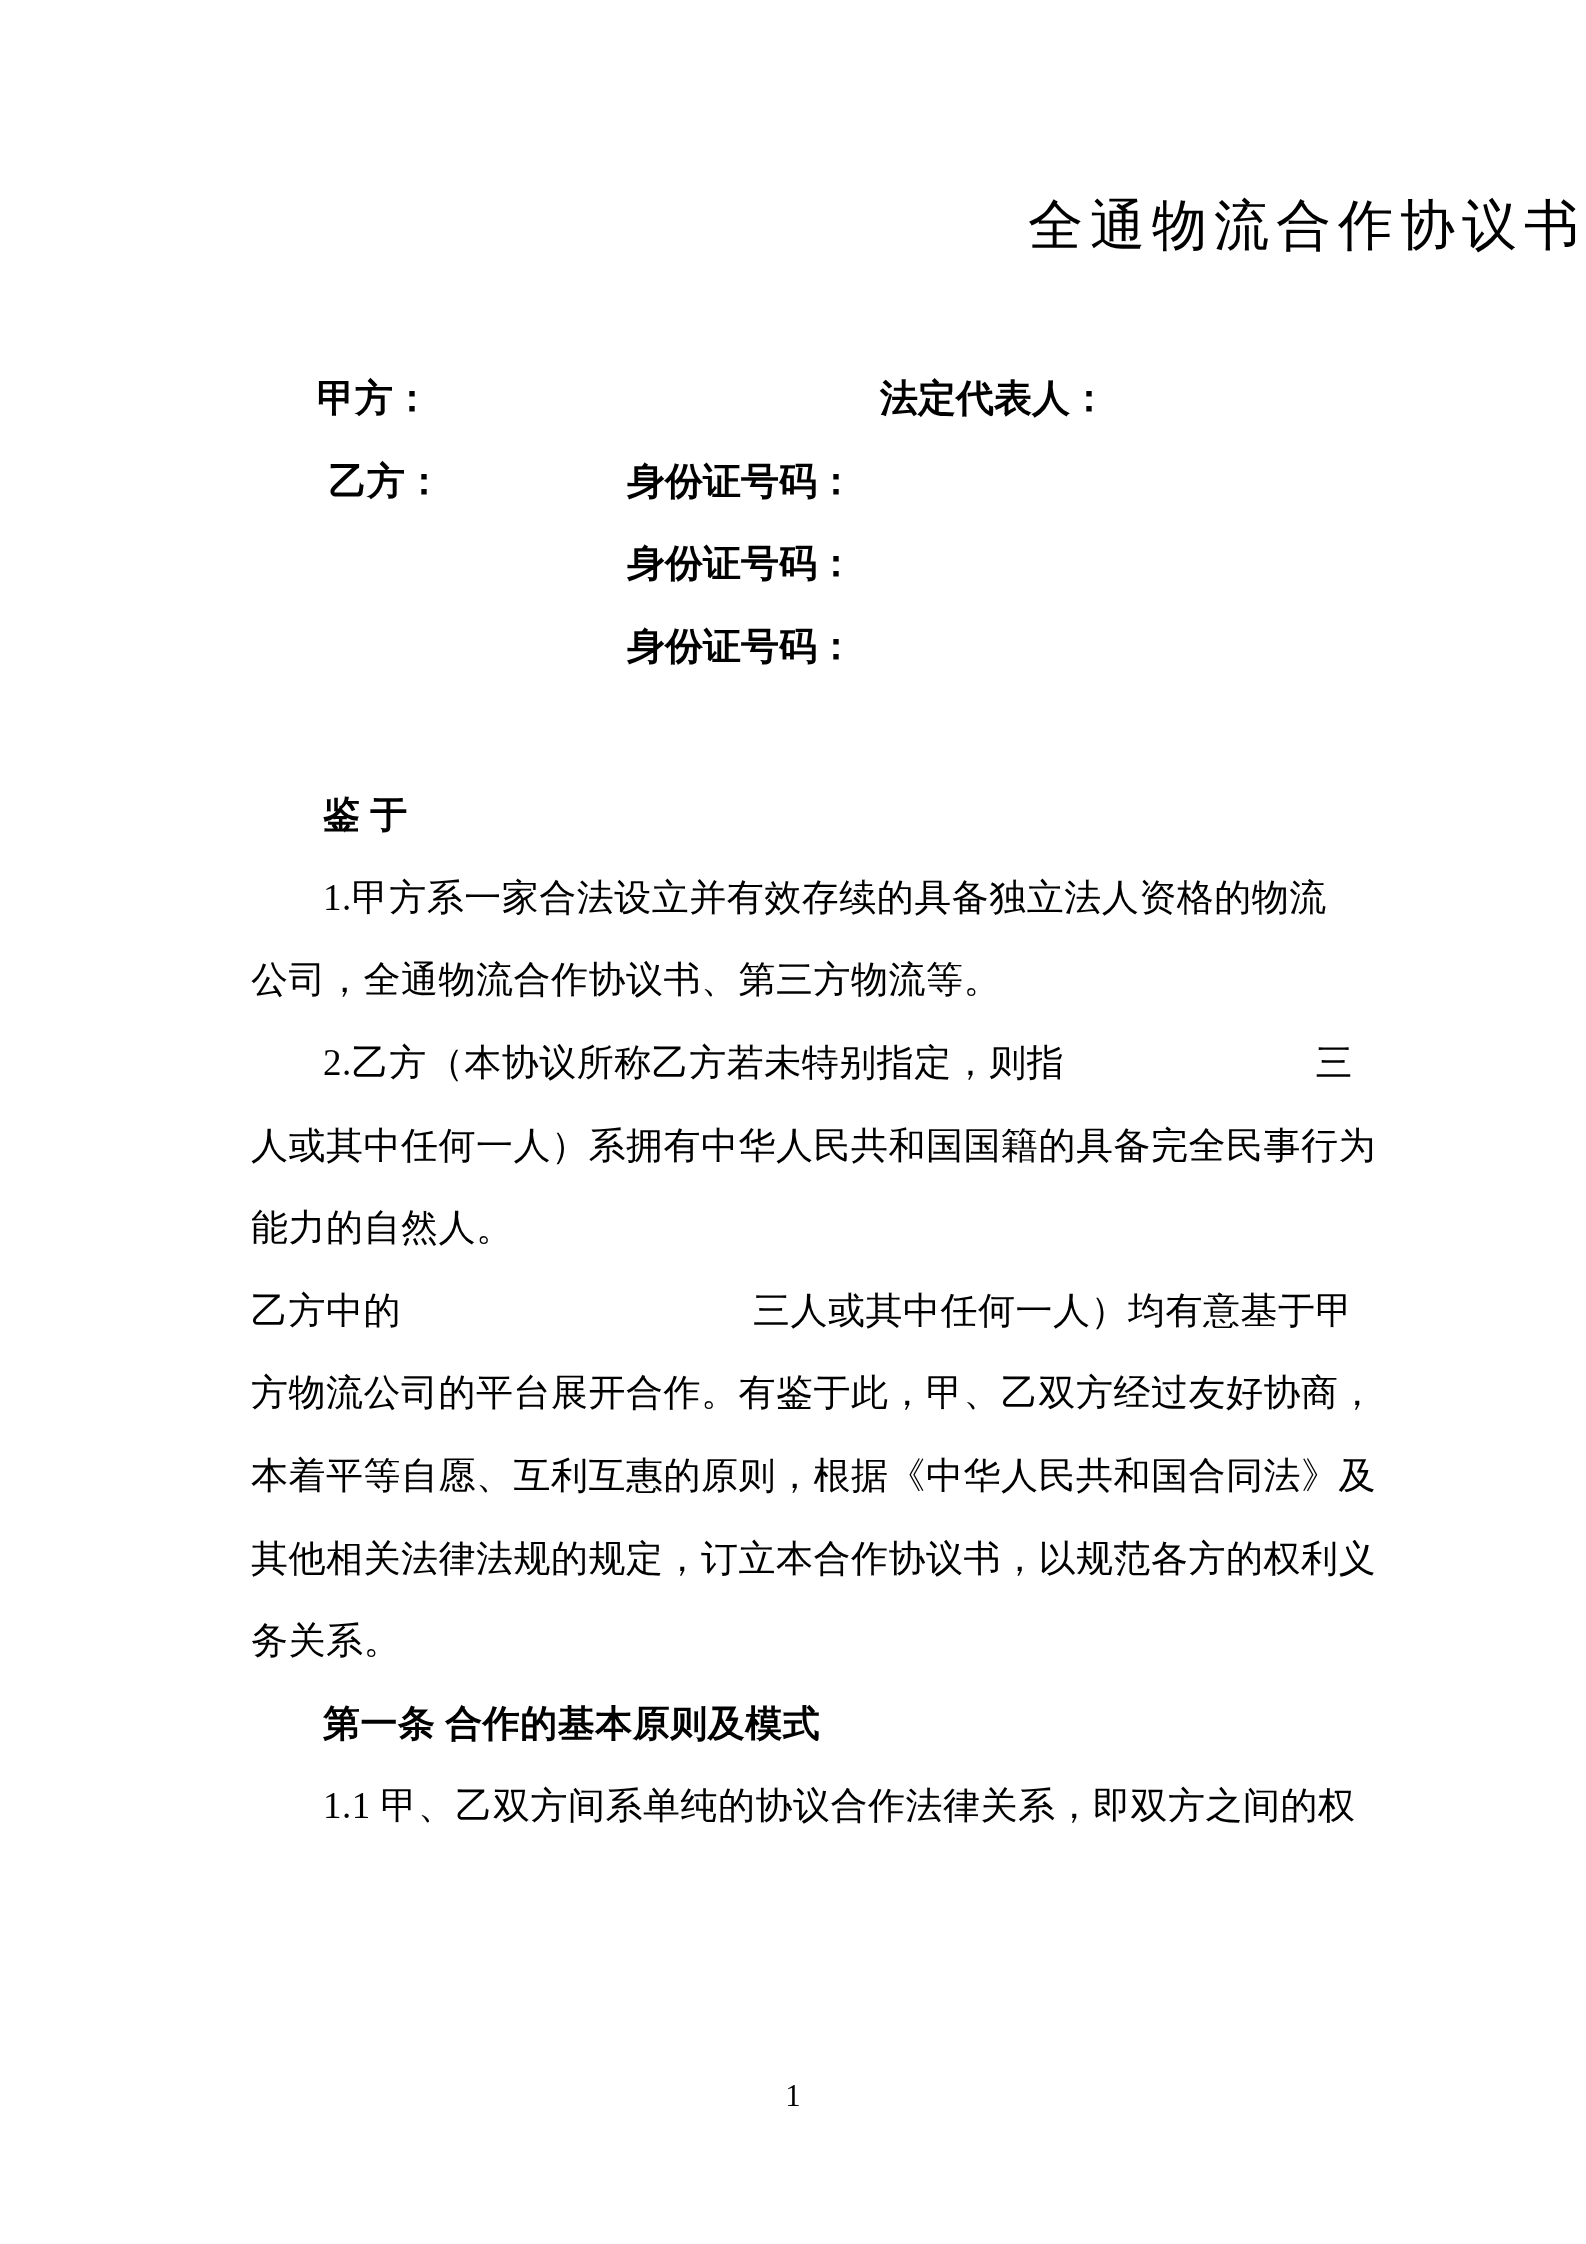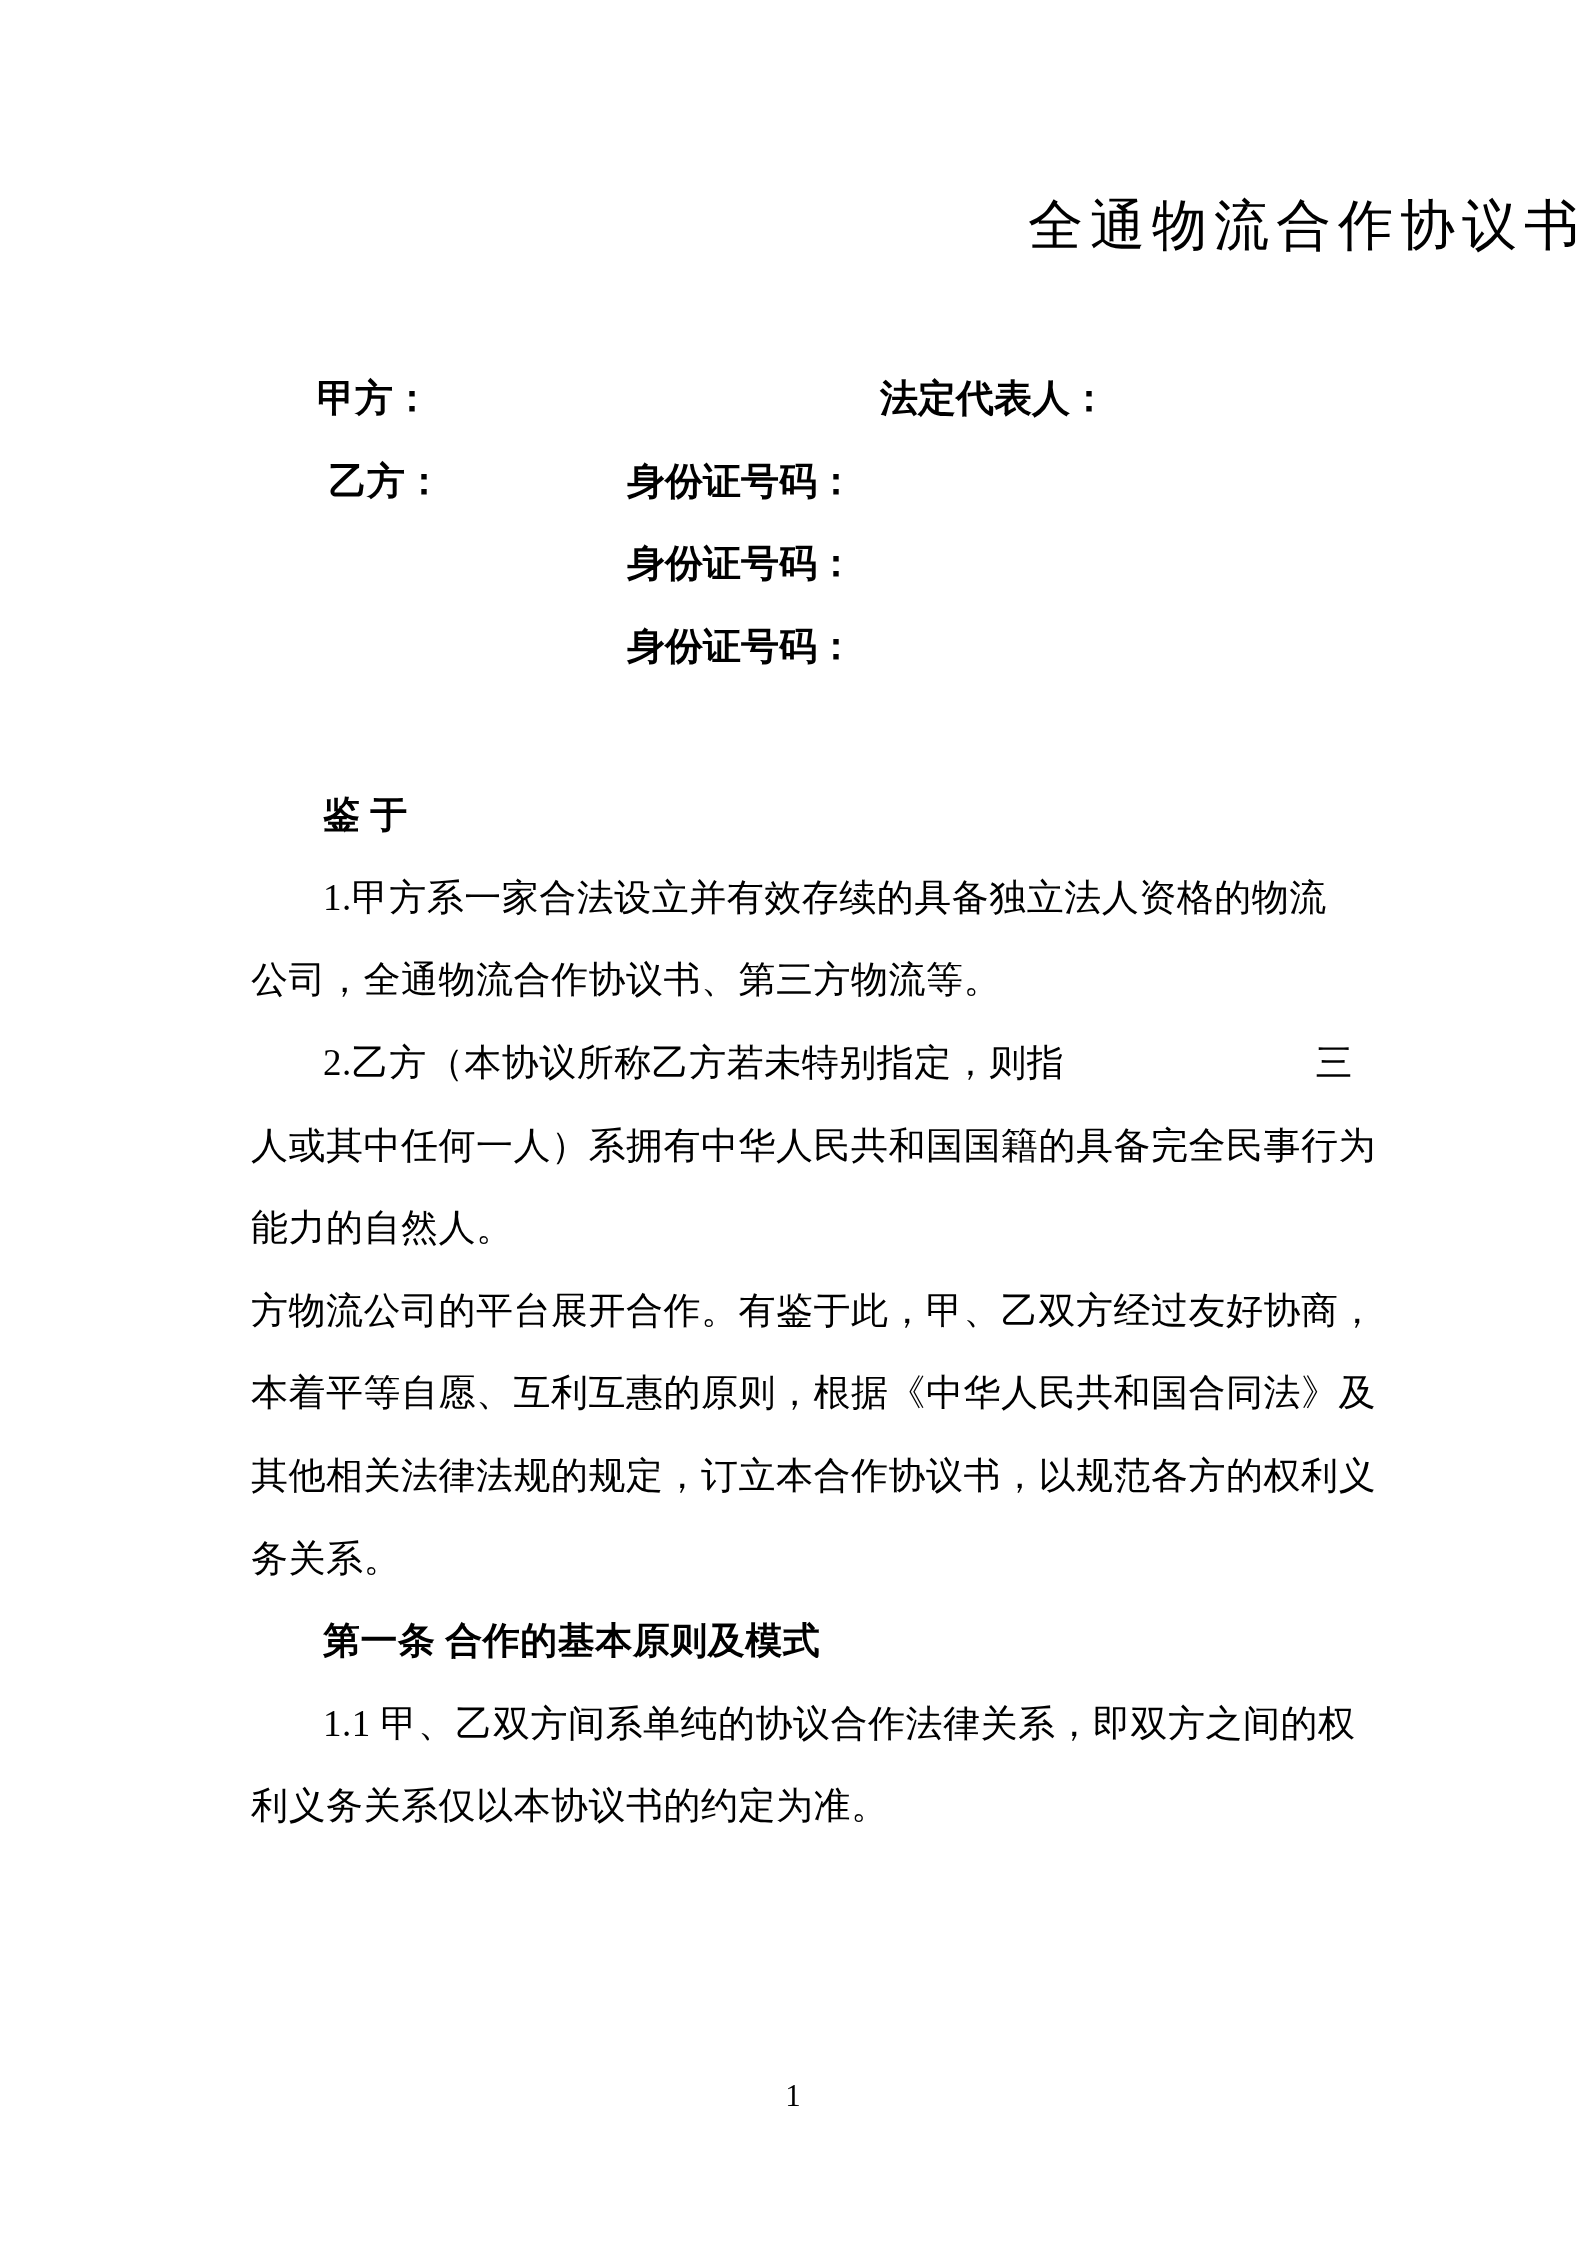--- a/index.html
+++ b/index.html
@@ -95,26 +95,29 @@
     <div class="line indent">1.甲方系一家合法设立并有效存续的具备独立法人资格的物流</div>
     <div class="line">公司，全通物流合作协议书、第三方物流等。</div>
 
     <div class="line indent split">
       <span class="seg">2.乙方（本协议所称乙方若未特别指定，则指</span>
       <span class="seg">三</span>
     </div>
     <div class="line">人或其中任何一人）系拥有中华人民共和国国籍的具备完全民事行为</div>
     <div class="line">能力的自然人。</div>
 
+    <div class="line split">
+      <span class="seg">乙方中的</span>
+      <span class="seg">三人或其中任何一人）均有意基于甲</span>
+    </div>
     <div class="line">方物流公司的平台展开合作。有鉴于此，甲、乙双方经过友好协商，</div>
     <div class="line">本着平等自愿、互利互惠的原则，根据《中华人民共和国合同法》及</div>
     <div class="line">其他相关法律法规的规定，订立本合作协议书，以规范各方的权利义</div>
     <div class="line">务关系。</div>
 
     <div class="line bold indent">第一条 合作的基本原则及模式</div>
     <div class="line indent">1.1 甲、乙双方间系单纯的协议合作法律关系，即双方之间的权</div>
-    <div class="line">利义务关系仅以本协议书的约定为准。</div>
 
   </div>
 
   <div class="page-number">1</div>
 
 </div>
 
 </body></html>

